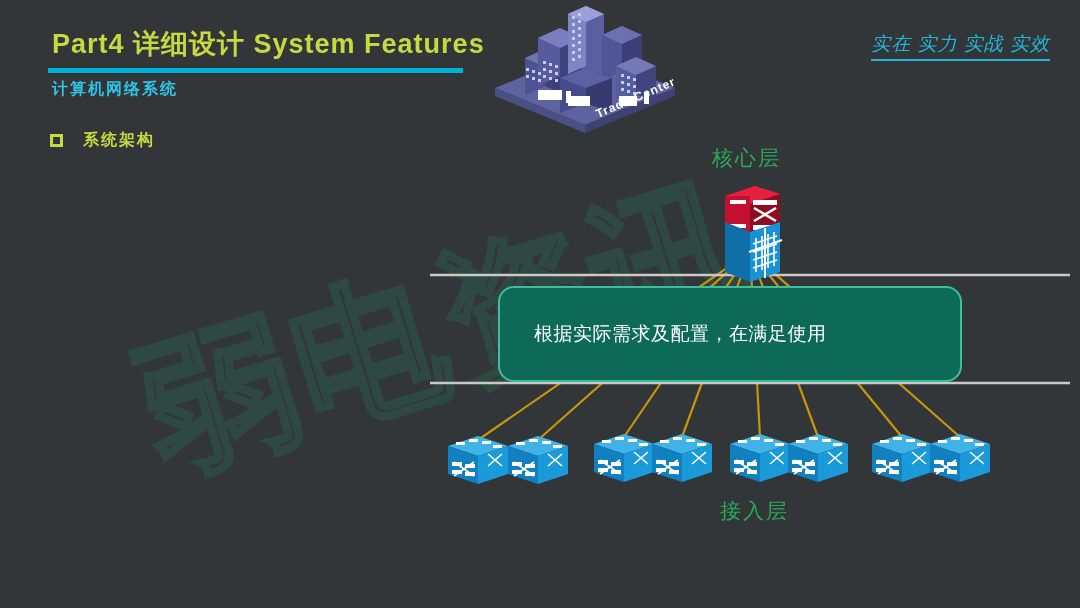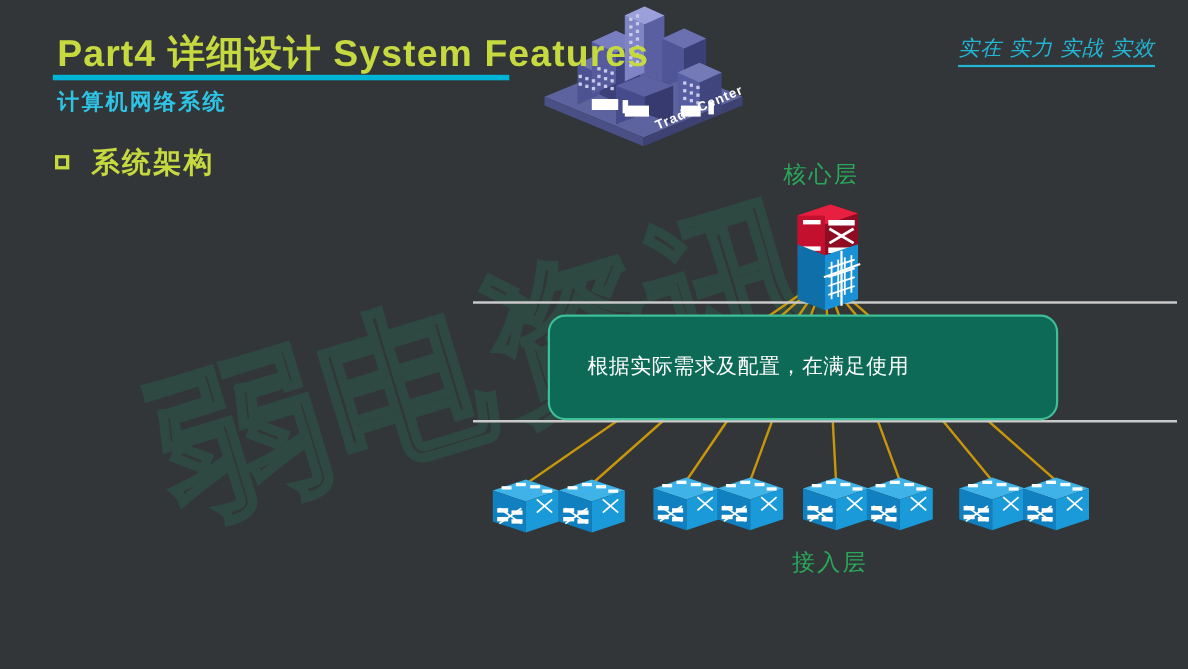--- a/index.html
+++ b/index.html
@@ -36,41 +36,41 @@
     user-select: none;
     line-height: 1;
     z-index: 1;
   }
 
   
   .title-main {
     position: absolute;
     left: 52px;
     top: 26px;
-    font-size: 34px;
+    font-size: 27px;
     font-weight: bold;
     color: #c6d93f;
     letter-spacing: 1px;
     white-space: nowrap;
     z-index: 5;
   }
   .title-rule {
     position: absolute;
     left: 48px;
     top: 68px;
     width: 415px;
     height: 5px;
     background: #00b4d8;
     z-index: 5;
   }
   .title-sub {
     position: absolute;
     left: 52px;
     top: 79px;
-    font-size: 20px;
+    font-size: 16px;
     font-weight: bold;
     color: #2ec4e6;
     letter-spacing: 2px;
     white-space: nowrap;
     z-index: 5;
   }
   .slogan {
     position: absolute;
     right: 30px;
     top: 31px;
@@ -94,21 +94,21 @@
     z-index: 5;
   }
   .bullet-square {
     width: 13px;
     height: 13px;
     border: 3px solid #c6d93f;
     box-sizing: border-box;
     margin-right: 20px;
   }
   .bullet-label {
-    font-size: 26px;
+    font-size: 16px;
     font-weight: bold;
     color: #c6d93f;
     letter-spacing: 2px;
     white-space: nowrap;
   }
 
   
   .para {
     position: absolute;
     left: 60px;

